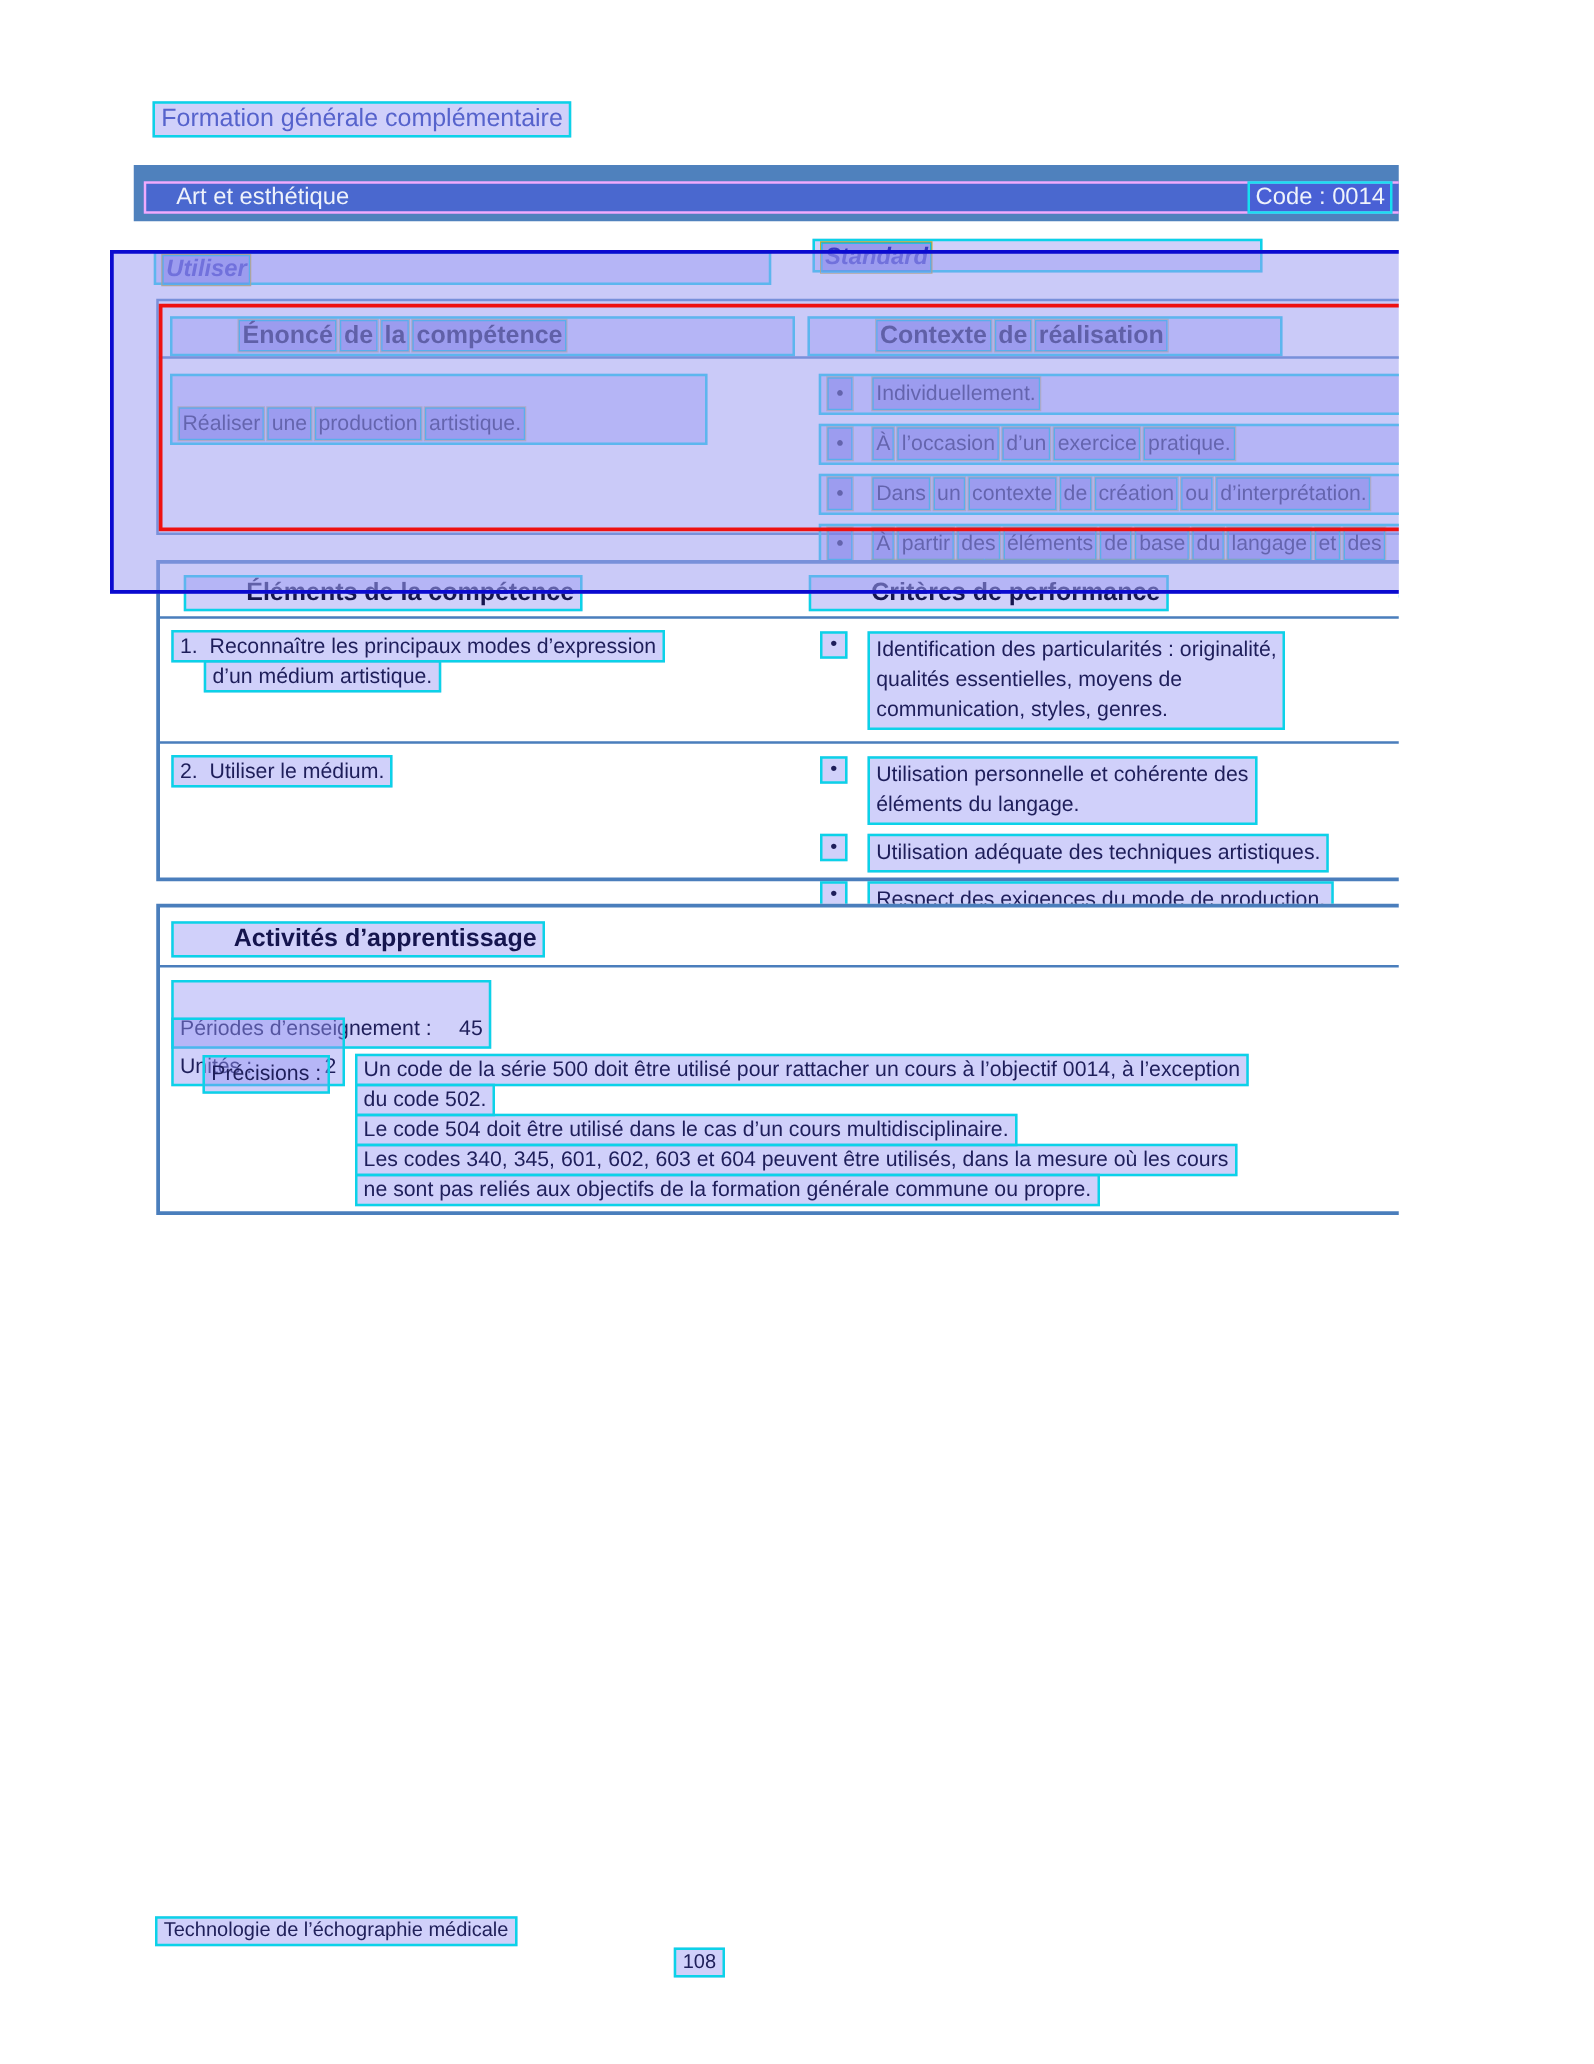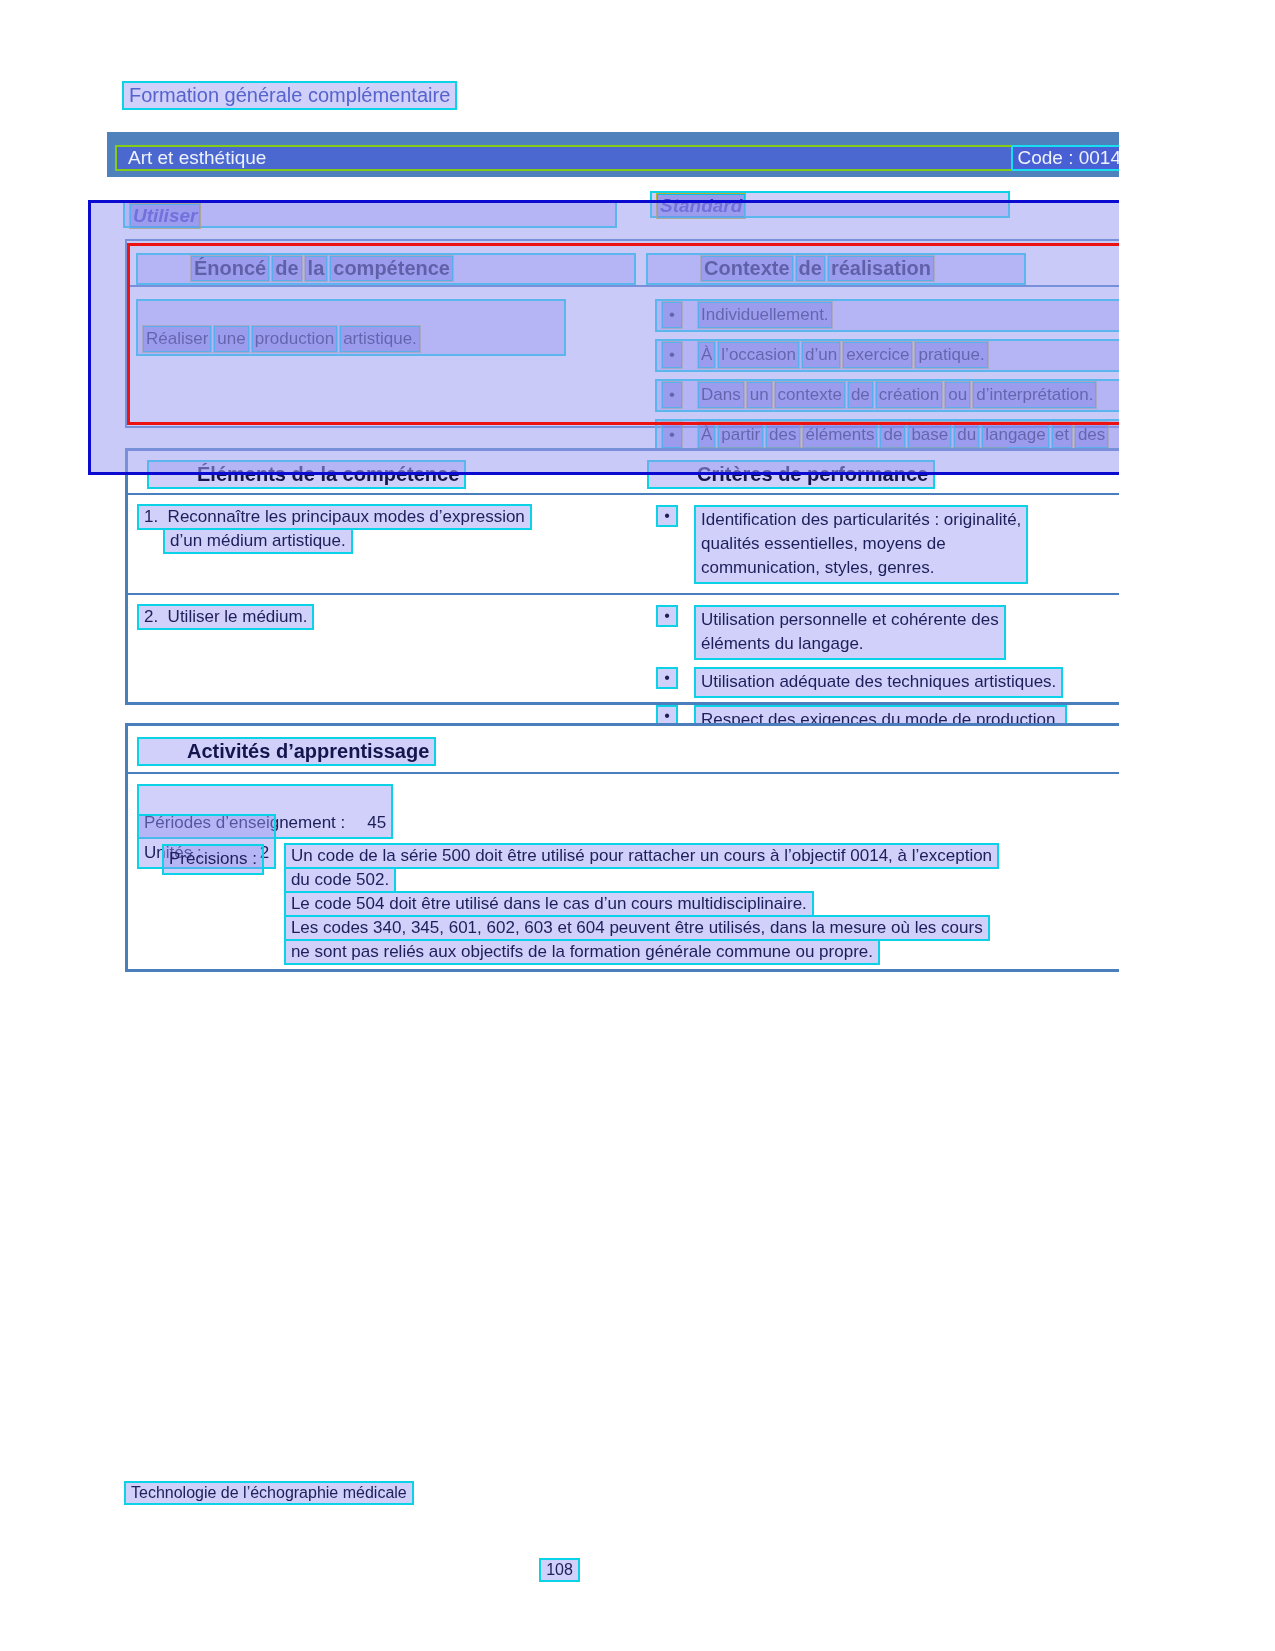--- a/index.html
+++ b/index.html
@@ -23,21 +23,21 @@
   }
   .tint{
     background:rgba(158,158,243,.55);
     border:3px solid #0a0ad0;
     z-index:50;pointer-events:none;
   }
   .redrect{border:3px solid #ee1111;z-index:60;pointer-events:none;}
   
   .banner{background:#4f81bd;}
   .banner-line{display:flex;justify-content:space-between;align-items:center;
-    background:rgba(70,70,230,.42);border:2px solid #84cc16;padding:0 11px;}
+    background:rgba(70,70,230,.42);border:2px solid #f0abfc;padding:0 24px;}
   .banner-text{color:#eef2fb;font-size:19px;}
   .tbl{border:3px solid #4a7ebc;background:#ffffff;}
   .tbl-hdr{font-weight:bold;font-size:20px;color:#15154e;padding-left:48px;}
   .obj-head{font-style:italic;font-weight:bold;font-size:19px;color:#3a3ac0;}
   .body-txt{font-size:17px;line-height:24px;white-space:pre-line;}
   .bullet-row{display:flex;align-items:flex-start;margin-bottom:7px;}
   .bullet-glyph{width:14px;flex:0 0 auto;margin-right:16px;text-align:center;}
   .hang{padding-left:26px;text-indent:-26px;}
   .sep{background:#4a7ebc;height:2px;}
   .title-text{font-size:20px;color:#5663cc;}
@@ -178,20 +178,20 @@
       <div style="margin-left:20px;width:860px;">
         <div><span class="lhl body-txt">Un code de la série 500 doit être utilisé pour rattacher un cours à l’objectif 0014, à l’exception
 du code 502.</span></div>
         <div><span class="lhl body-txt">Le code 504 doit être utilisé dans le cas d’un cours multidisciplinaire.</span></div>
         <div><span class="lhl body-txt">Les codes 340, 345, 601, 602, 603 et 604 peuvent être utilisés, dans la mesure où les cours
 ne sont pas reliés aux objectifs de la formation générale commune ou propre.</span></div>
       </div>
     </div>
   </div>
 
-  <div class="abs" style="left:124px;top:1484px;">
+  <div class="abs" style="left:124px;top:1536px;">
     <span class="lhl footer-text">Technologie de l’échographie médicale</span>
   </div>
   <div class="abs" style="left:0;right:0;top:1561px;text-align:center;">
     <span class="lhl footer-text">108</span>
   </div>
 
 </div>
 
 </body></html>

